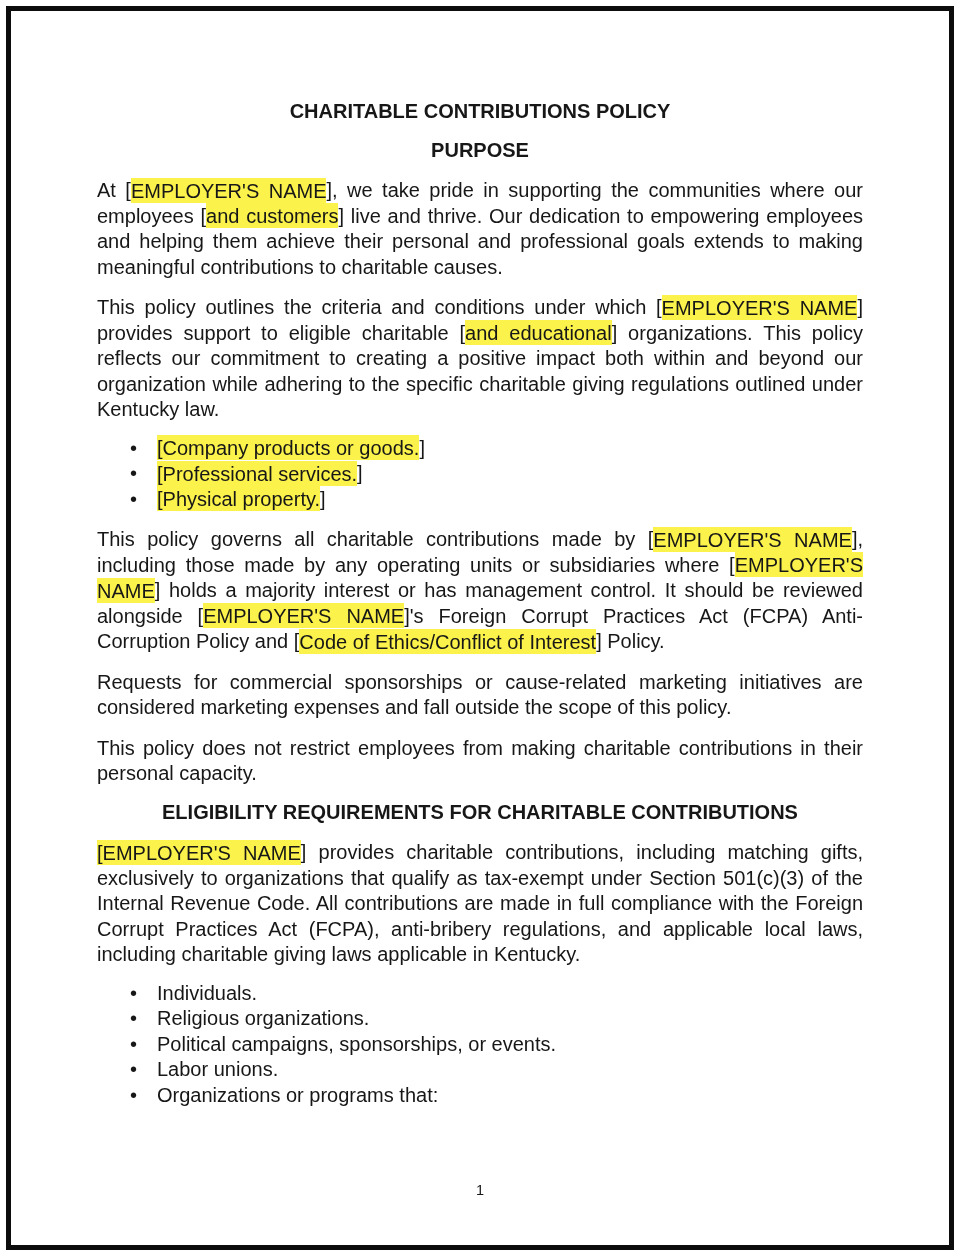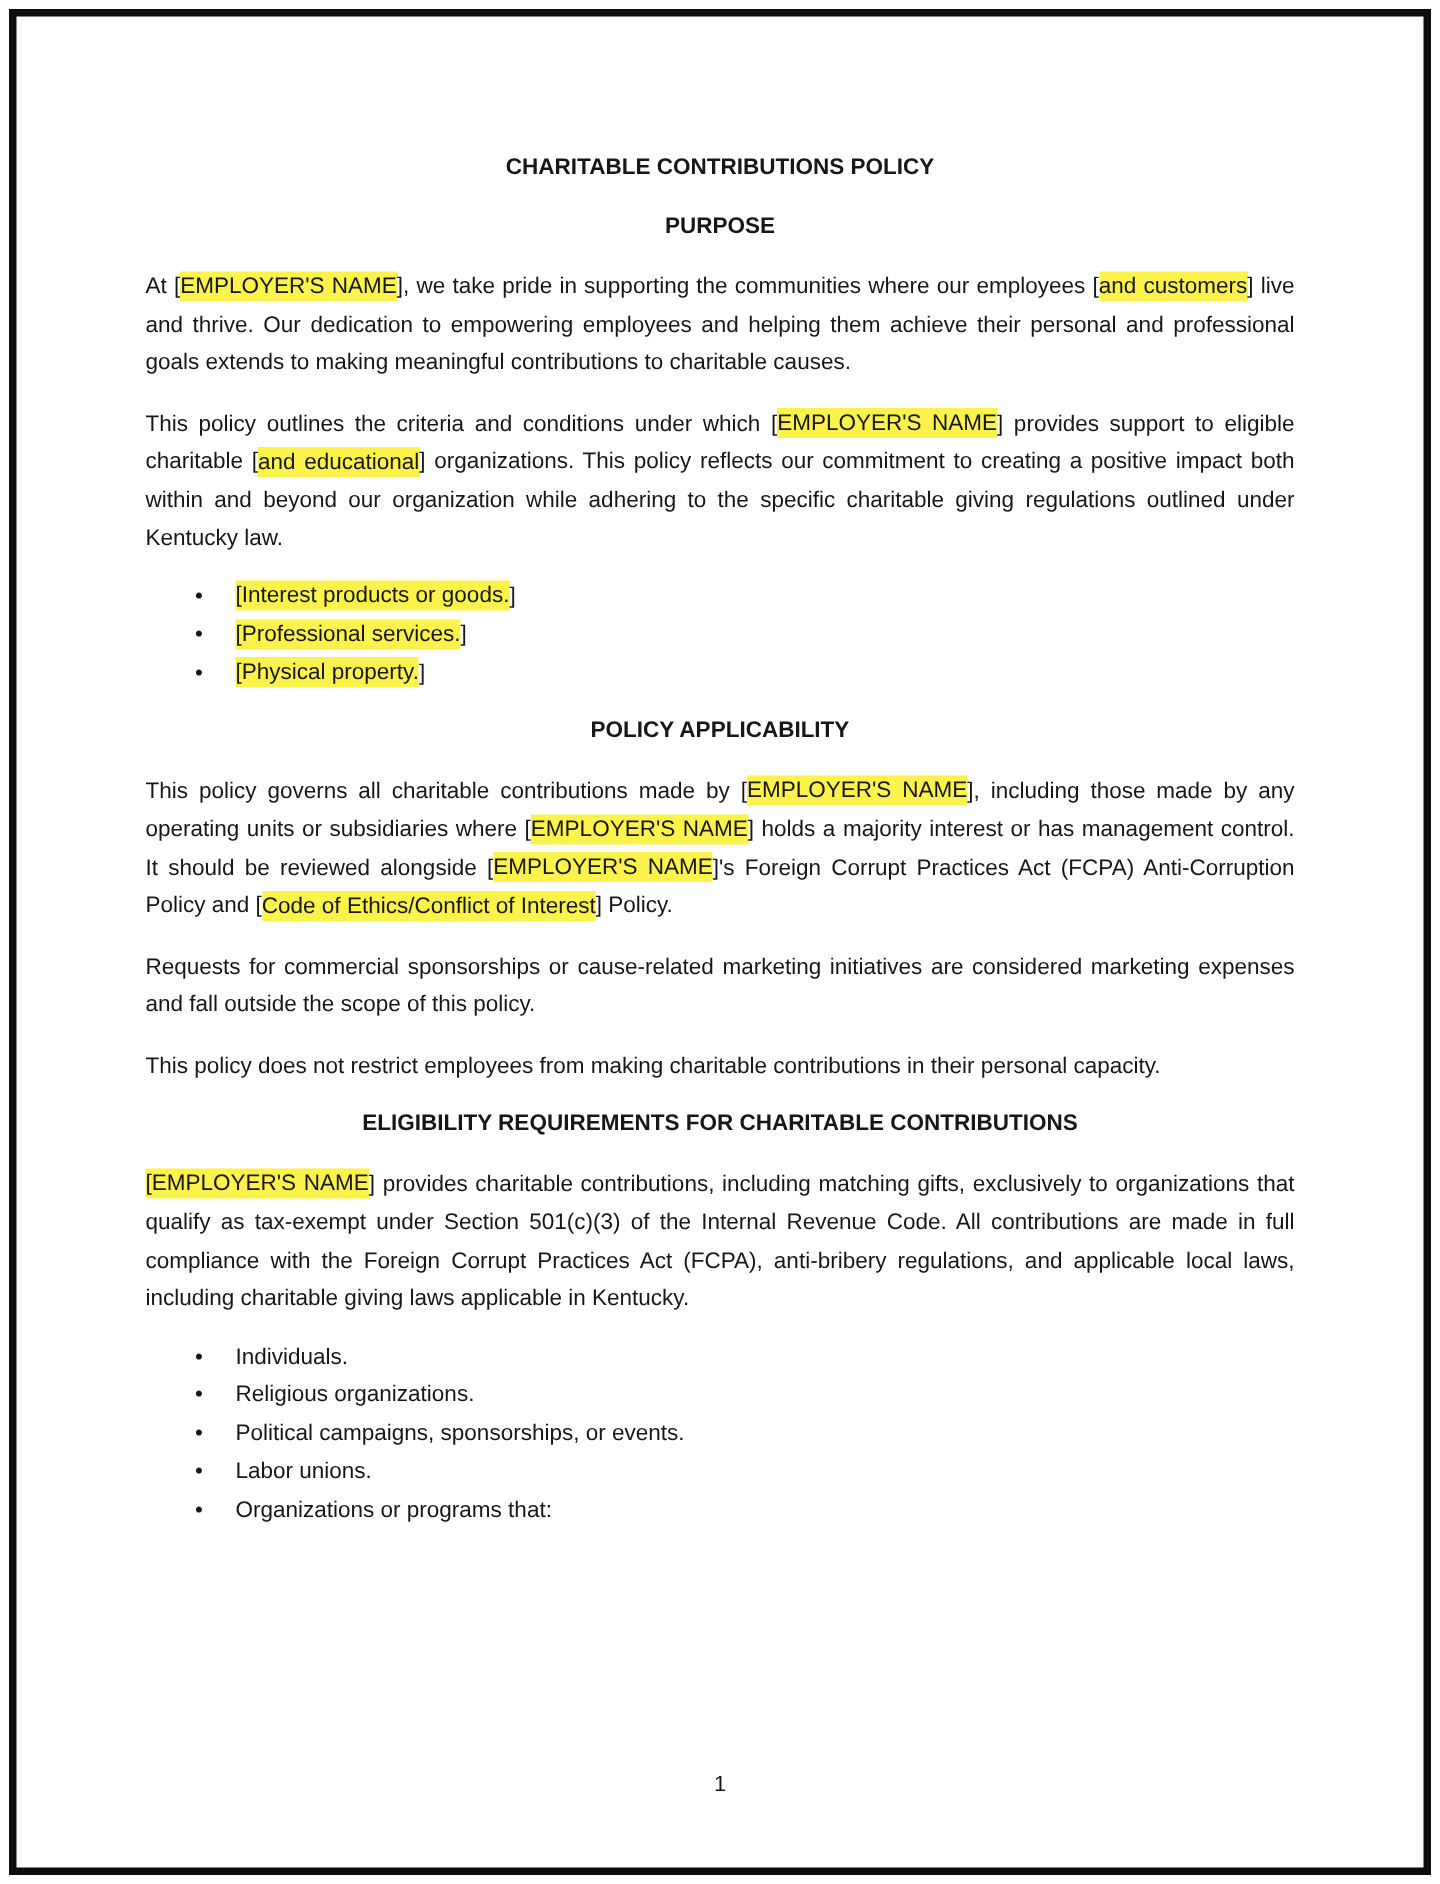--- a/index.html
+++ b/index.html
@@ -19,21 +19,21 @@
     bottom: 6px;
     border: 5px solid #0c0c0c;
     pointer-events: none;
   }
   .doc {
     position: absolute;
     left: 97px;
     top: 99px;
     width: 766px;
     font-family: "Liberation Sans", "DejaVu Sans", sans-serif;
-    font-size: 15px;
+    font-size: 20px;
     line-height: 25.5px;
     color: #171717;
   }
   .doc-title {
     text-align: center;
     font-weight: 700;
     margin: 0 0 13px 0;
   }
   .heading {
     font-weight: 700;
@@ -79,25 +79,24 @@
 
 <div class="page-frame"></div>
 
 <div class="doc">
   <div class="doc-title">CHARITABLE CONTRIBUTIONS POLICY</div>
   <div id="doc-body">
       <div class="heading">PURPOSE</div>
       <p class="para"><span>At [</span><span class="hl">EMPLOYER'S NAME</span><span>], we take pride in supporting the communities where our employees [</span><span class="hl">and customers</span><span>] live and thrive. Our dedication to empowering employees and helping them achieve their personal and professional goals extends to making meaningful contributions to charitable causes.</span></p>
       <p class="para"><span>This policy outlines the criteria and conditions under which [</span><span class="hl">EMPLOYER'S NAME</span><span>] provides support to eligible charitable [</span><span class="hl">and educational</span><span>] organizations. This policy reflects our commitment to creating a positive impact both within and beyond our organization while adhering to the specific charitable giving regulations outlined under Kentucky law.</span></p>
       <ul class="bullet-list">
-        <li><span class="marker">•</span><span><span class="hl">[Interest products or goods.</span><span>]</span></span></li>
+        <li><span class="marker">•</span><span><span class="hl">[Company products or goods.</span><span>]</span></span></li>
         <li><span class="marker">•</span><span><span class="hl">[Professional services.</span><span>]</span></span></li>
         <li><span class="marker">•</span><span><span class="hl">[Physical property.</span><span>]</span></span></li>
       </ul>
-      <div class="heading">POLICY APPLICABILITY</div>
       <p class="para"><span>This policy governs all charitable contributions made by [</span><span class="hl">EMPLOYER'S NAME</span><span>], including those made by any operating units or subsidiaries where [</span><span class="hl">EMPLOYER'S NAME</span><span>] holds a majority interest or has management control. It should be reviewed alongside [</span><span class="hl">EMPLOYER'S NAME</span><span>]'s Foreign Corrupt Practices Act (FCPA) Anti-Corruption Policy and [</span><span class="hl">Code of Ethics/Conflict of Interest</span><span>] Policy.</span></p>
       <p class="para"><span>Requests for commercial sponsorships or cause-related marketing initiatives are considered marketing expenses and fall outside the scope of this policy.</span></p>
       <p class="para"><span>This policy does not restrict employees from making charitable contributions in their personal capacity.</span></p>
       <div class="heading">ELIGIBILITY REQUIREMENTS FOR CHARITABLE CONTRIBUTIONS</div>
       <p class="para"><span class="hl">[EMPLOYER'S NAME</span><span>] provides charitable contributions, including matching gifts, exclusively to organizations that qualify as tax-exempt under Section 501(c)(3) of the Internal Revenue Code. All contributions are made in full compliance with the Foreign Corrupt Practices Act (FCPA), anti-bribery regulations, and applicable local laws, including charitable giving laws applicable in Kentucky.</span></p>
       <ul class="bullet-list">
         <li><span class="marker">•</span><span><span>Individuals.</span></span></li>
         <li><span class="marker">•</span><span><span>Religious organizations.</span></span></li>
         <li><span class="marker">•</span><span><span>Political campaigns, sponsorships, or events.</span></span></li>
         <li><span class="marker">•</span><span><span>Labor unions.</span></span></li>

